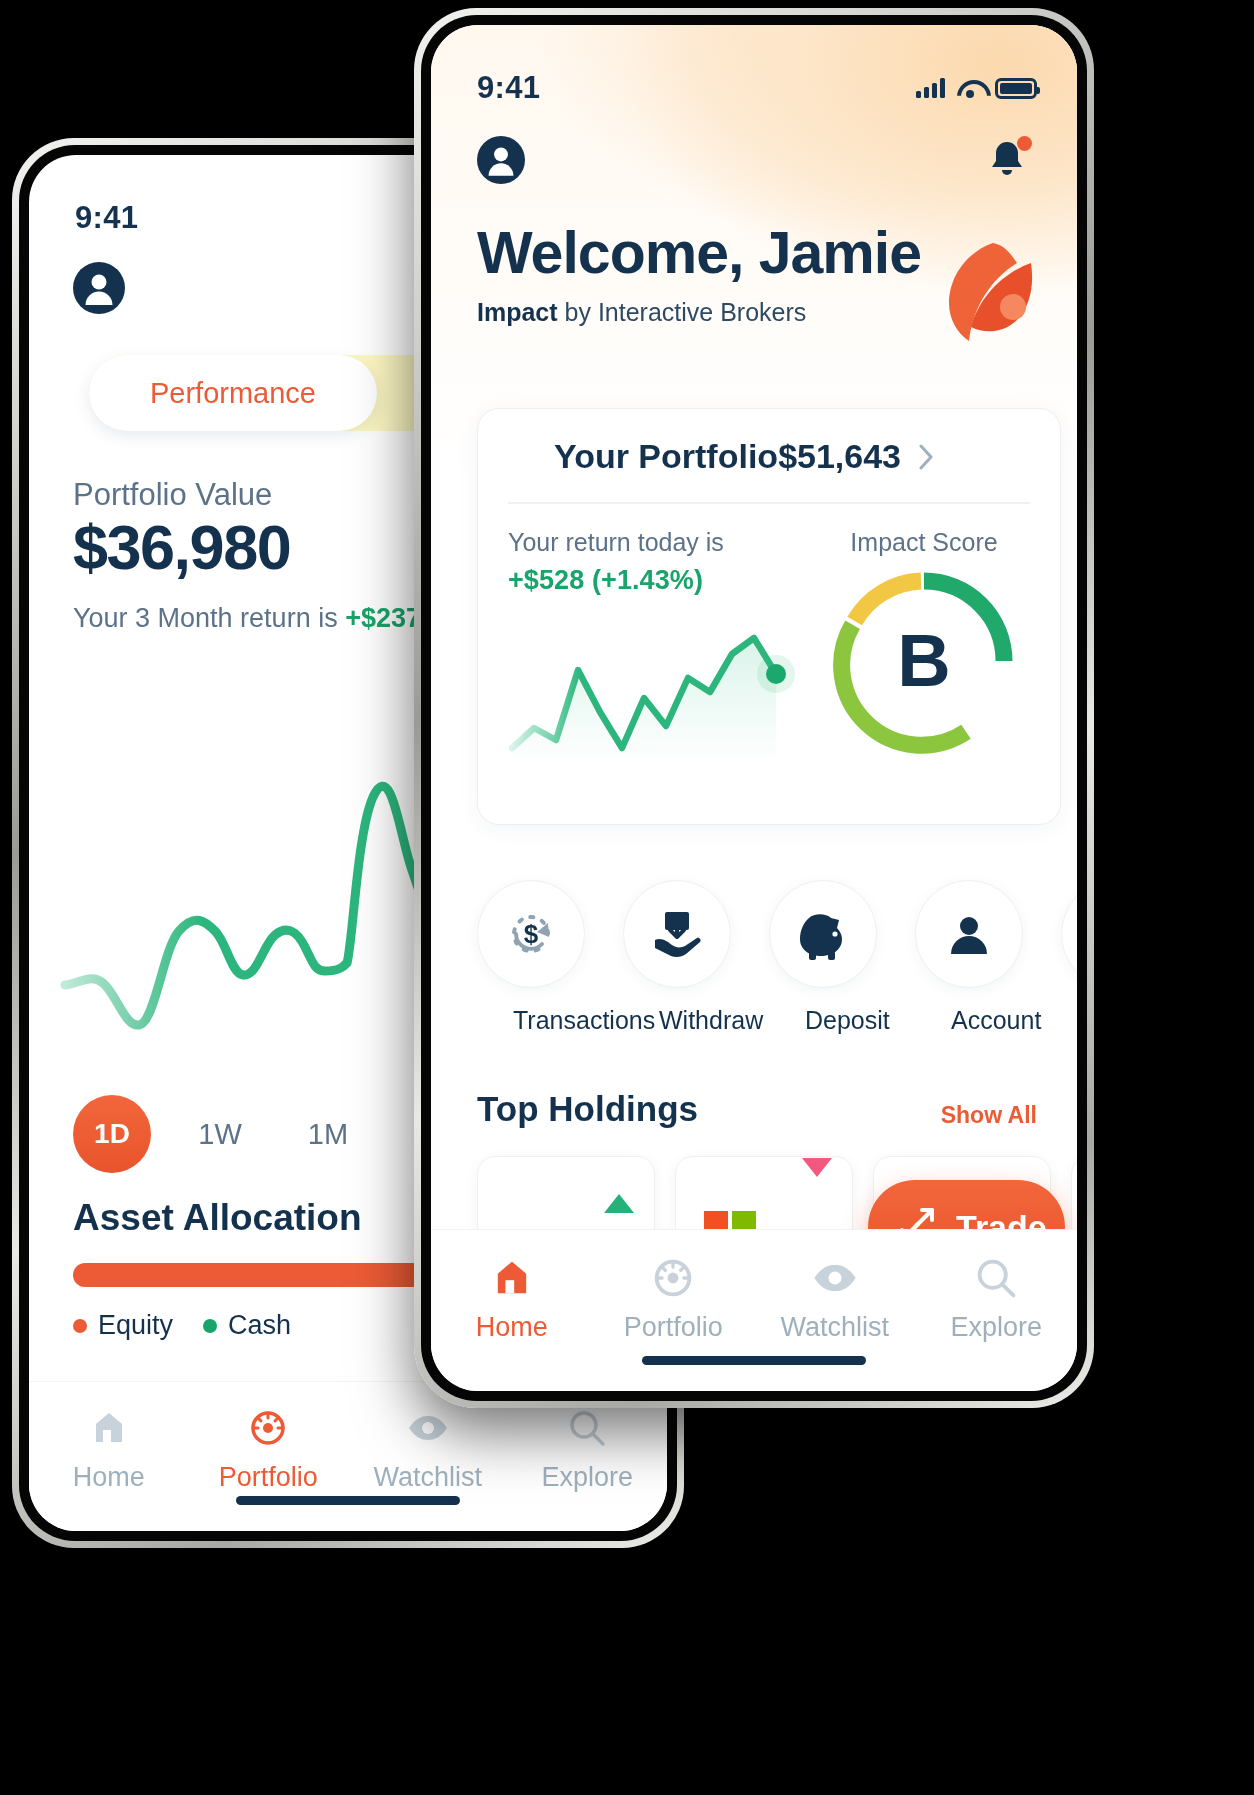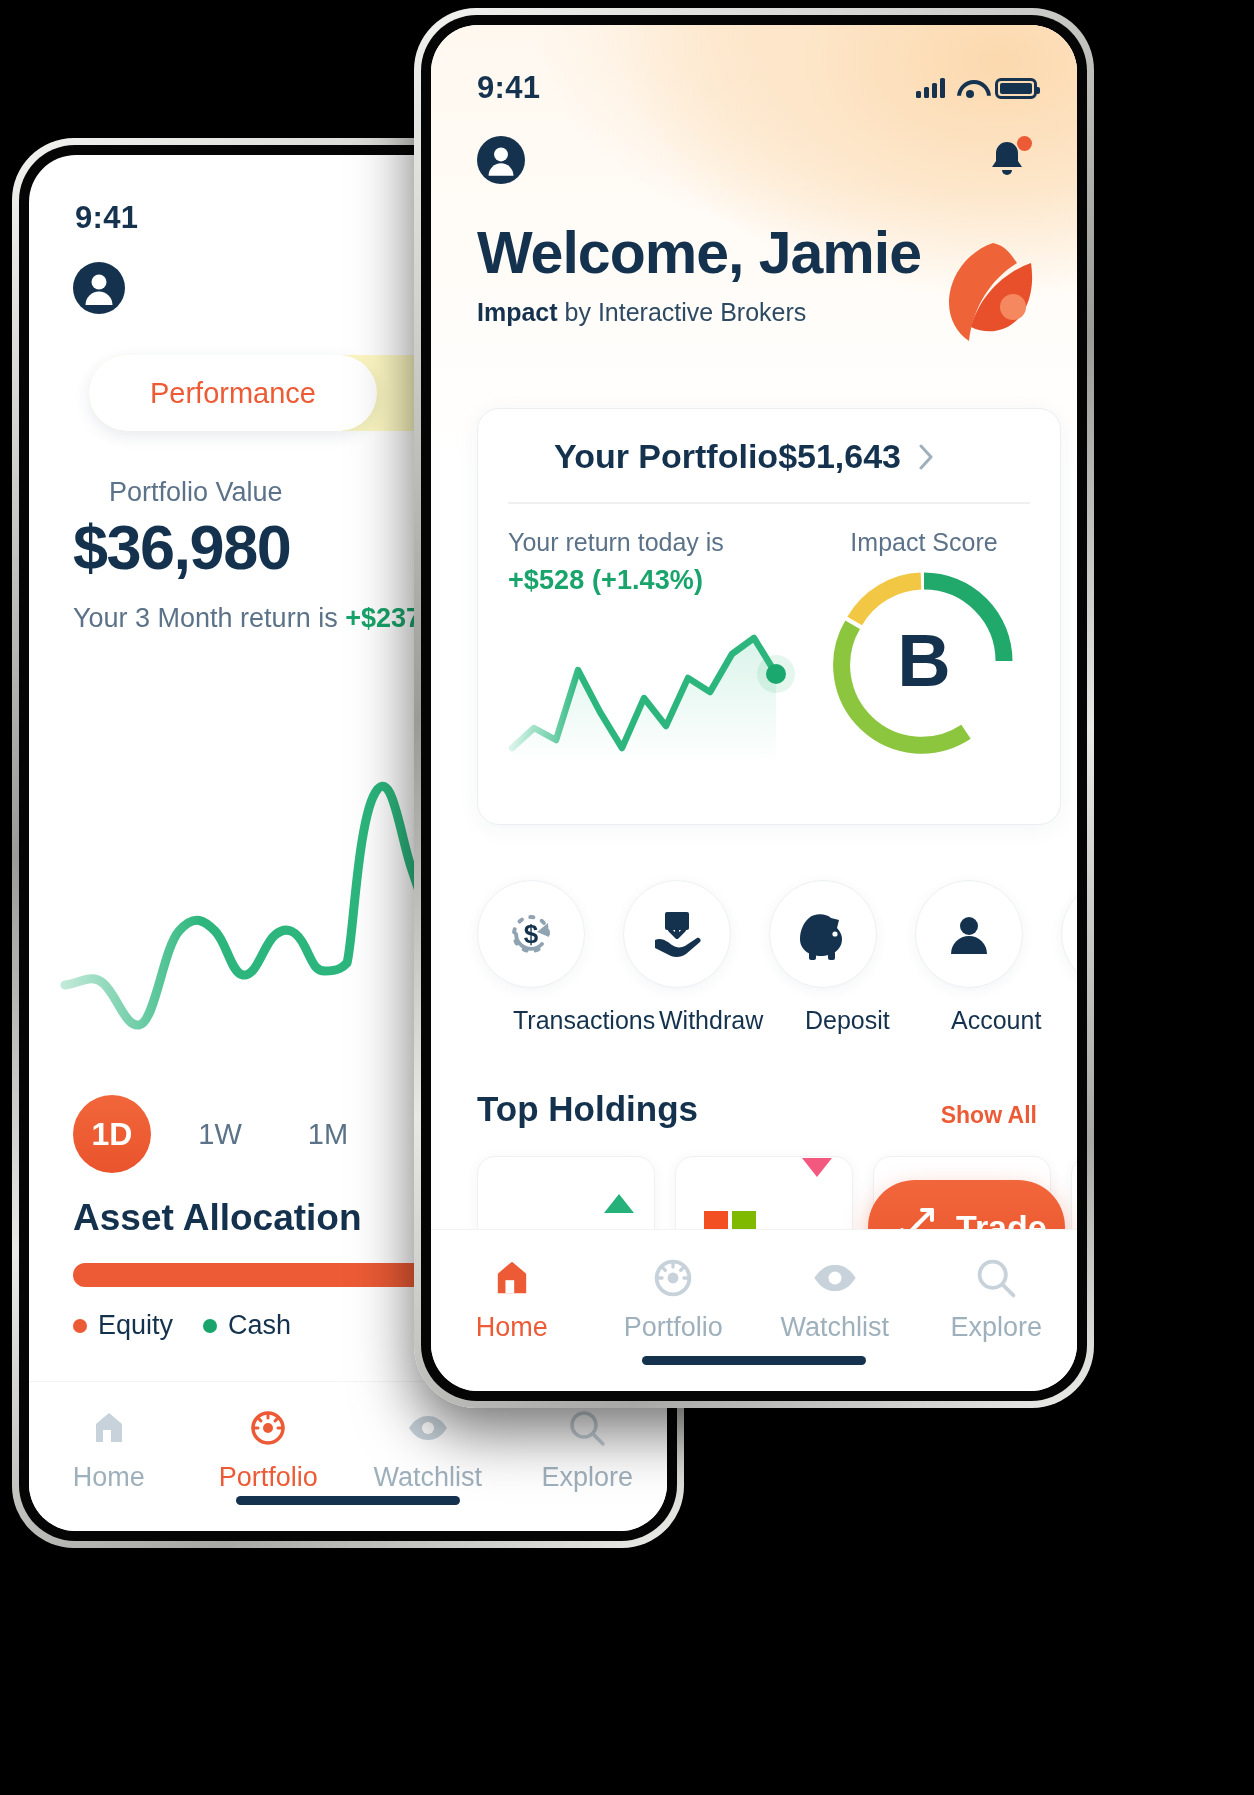--- a/index.html
+++ b/index.html
@@ -197,31 +197,31 @@
   .seg-wrap {
     position:absolute; top: 200px; left: 60px; width: 480px; height: 76px;
     background: #fef9c3; border-radius: 38px;
   }
   .seg-active {
     position:absolute; left: 0; top: 0; width: 288px; height: 76px;
     background:#fff; border-radius: 38px; box-shadow: 0 5px 16px rgba(20,50,77,.10);
     display:flex; align-items:center; justify-content:center;
   }
   .seg-lbl { font-size: 29px; color:#ec5b35; }
-  .l-pv-lbl { position:absolute; left:44px; top: 322px; font-size: 27px; color:#5b7288;margin-left:36px; }
+  .l-pv-lbl { position:absolute; left:44px; top: 322px; font-size: 31px; color:#5b7288; }
   .l-pv-val { position:absolute; left:44px; top: 356px; font-size: 63px; font-weight:700; color:#14324d; letter-spacing:-1.5px;}
   .l-ret { position:absolute; left:44px; top: 448px; font-size: 27px; color:#5b7288; white-space:nowrap;}
   .l-ret b { color:#18a46a; font-weight:700; }
   .l-chart { position:absolute; left: 18px; top: 580px; width: 640px; height: 345px; }
   .range-row { position:absolute; left:44px; top: 940px; display:flex; align-items:center; gap: 30px;}
   .range-pill {
     width: 78px; height: 78px; border-radius: 50%;
     background: linear-gradient(180deg,#f2663c 0%, #e9542c 100%);
     display:flex; align-items:center; justify-content:center;
-    font-size: 32px; font-weight: 700; color:#fff;
+    font-size: 28px; font-weight: 700; color:#fff;
   }
   .range-item { font-size: 29px; color:#5b7288; font-weight:500; width:78px; text-align:center;}
   .l-aa-title { position:absolute; left:44px; top: 1042px; font-size: 37px; font-weight:700; color:#14324d;}
   .l-aa-bar { position:absolute; left:44px; top: 1108px; width: 620px; height: 24px; border-radius:12px; background:#ec5b35;}
   .l-legend { position:absolute; left:44px; top: 1155px; display:flex; gap: 30px; align-items:center;}
   .lg { display:flex; align-items:center; gap: 11px; font-size: 27px; color:#14324d;}
   .dot { width:14px;height:14px;border-radius:50%; }
   .l-tabbar {
     position:absolute; left:0; right:0; bottom:0; height: 150px; background:#fff;
     border-top:1.5px solid #f3f4f5; display:flex; align-items:flex-start; padding-top: 20px;

